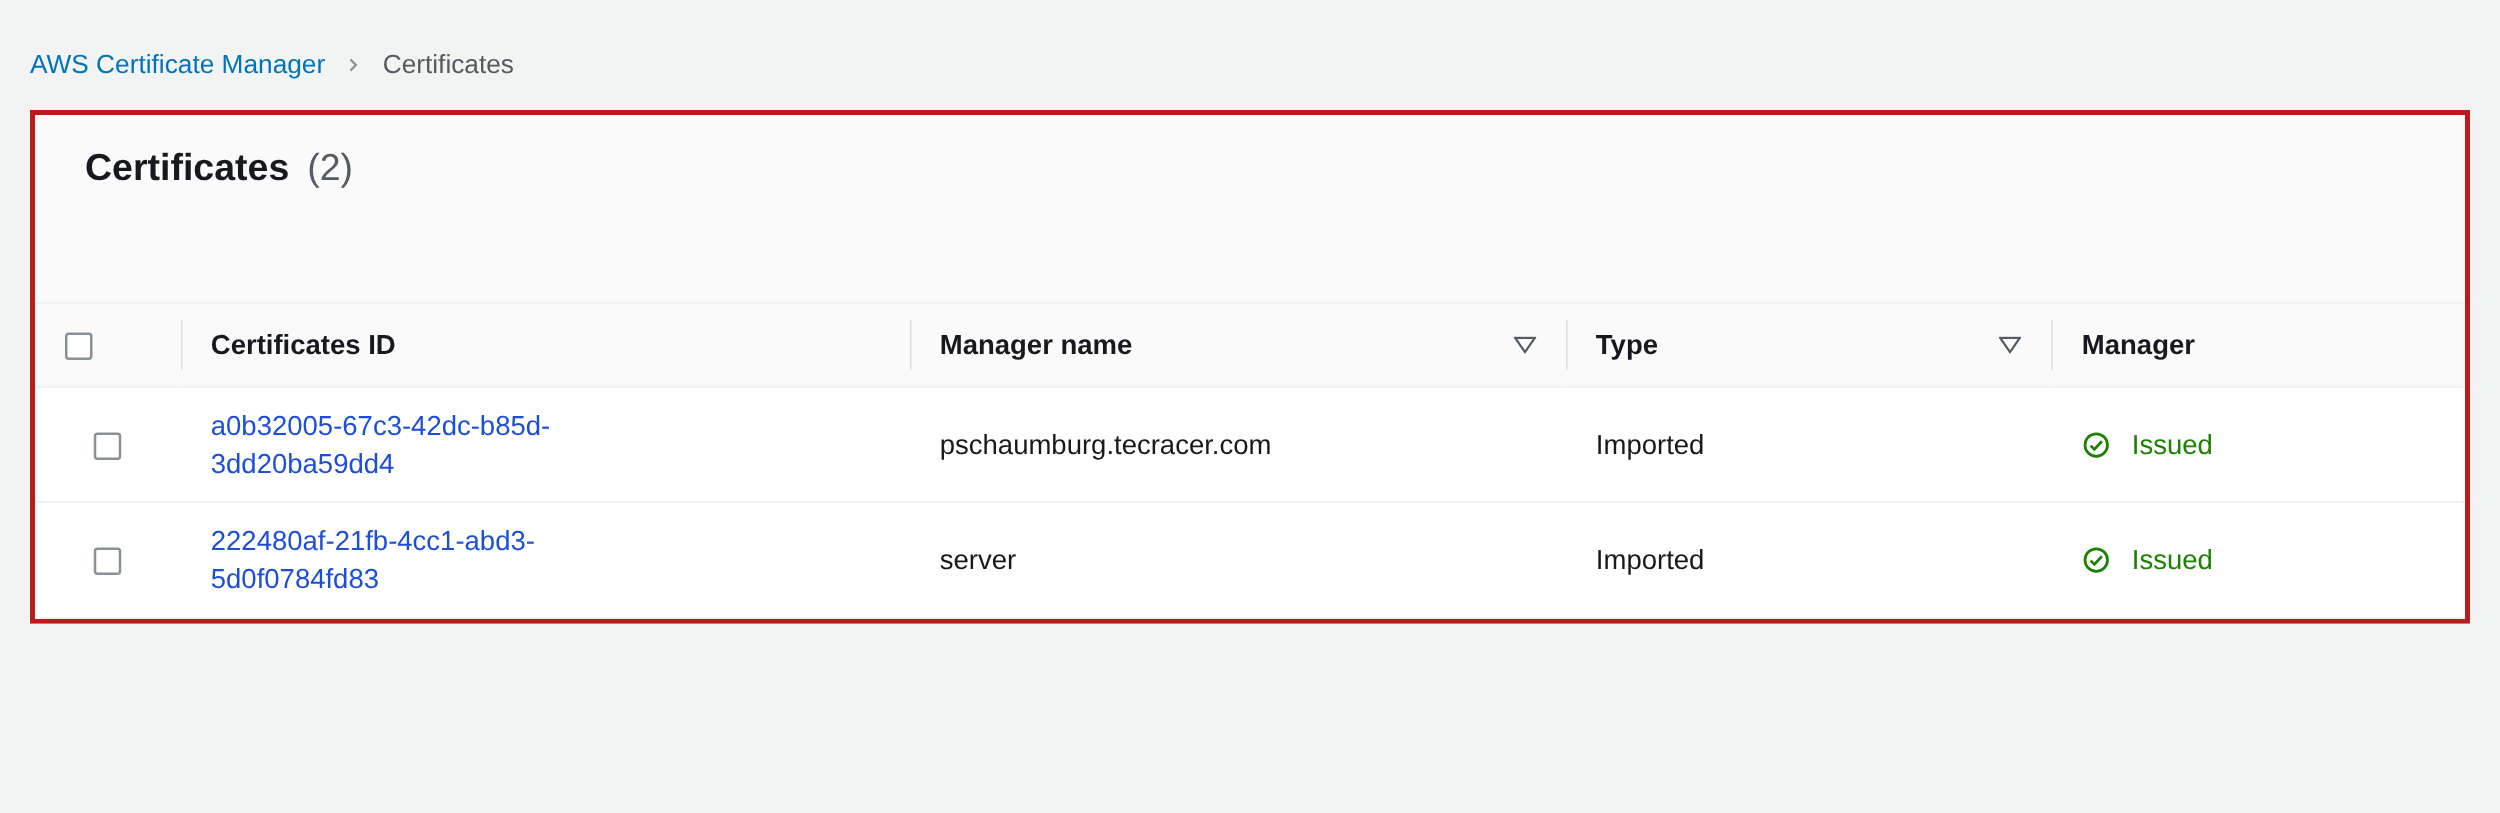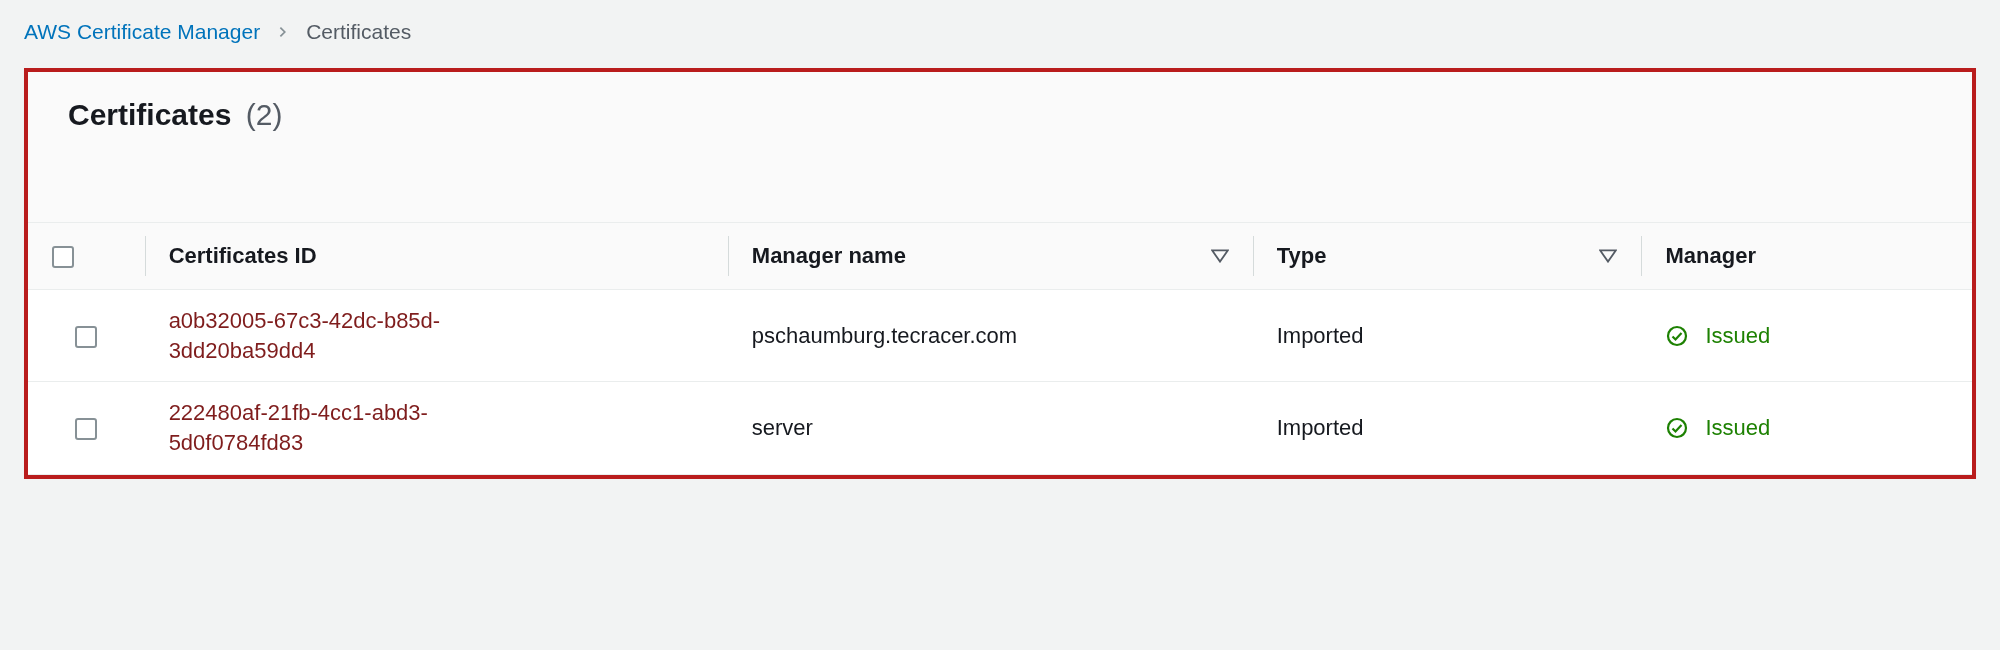--- a/index.html
+++ b/index.html
@@ -2,21 +2,21 @@
 <html><head>
   <meta charset="utf-8">
   <style>
     * { margin: 0; padding: 0; box-sizing: border-box; }
     body {
       font-family: "Amazon Ember", "Helvetica Neue", Arial, sans-serif;
       background: #f2f3f3;
       color: #16191f;
       font-size: 18px;
     }
-    .page { padding: 20px 24px 0 24px; }
+    .page { padding: 40px 24px 0 24px; }
 
     .breadcrumb {
       display: flex;
       align-items: center;
       gap: 16px;
       font-size: 21px;
       margin-bottom: 24px;
       font-weight: 400;
     }
     .breadcrumb .bc-link { color: #0073bb; cursor: pointer; }
@@ -84,21 +84,21 @@
       width: 22px; height: 22px;
       border: 2px solid #879196;
       border-radius: 3px;
       appearance: none;
       -webkit-appearance: none;
       background: #fff;
       cursor: pointer;
       vertical-align: middle;
     }
 
-    .link { color: #7f1d1d; cursor: pointer; line-height: 1.35; }
+    .link { color: #1d4ed8; cursor: pointer; line-height: 1.35; }
     .link.multiline { display: inline-block; max-width: 100%; }
 
     .th-inner { display: flex; align-items: center; justify-content: space-between; gap: 12px; }
     .filter-icon svg { width: 18px; height: 14px; display: block; }
 
     .status-cell { display: flex; align-items: center; gap: 16px; color: #1d8102; font-weight: 400; }
     .status-cell svg { width: 24px; height: 24px; display: block; }
     .status-text { color: #1d8102; }
 
     

